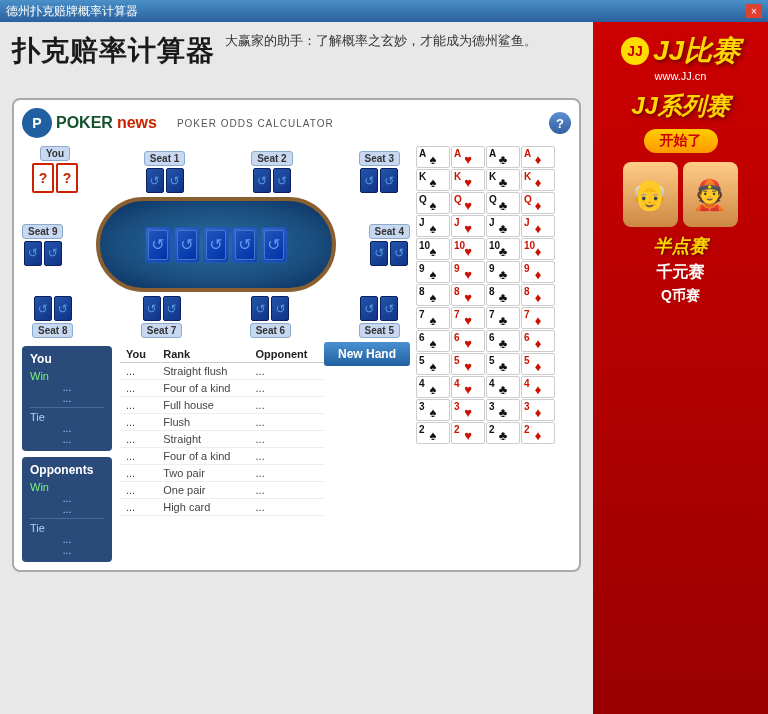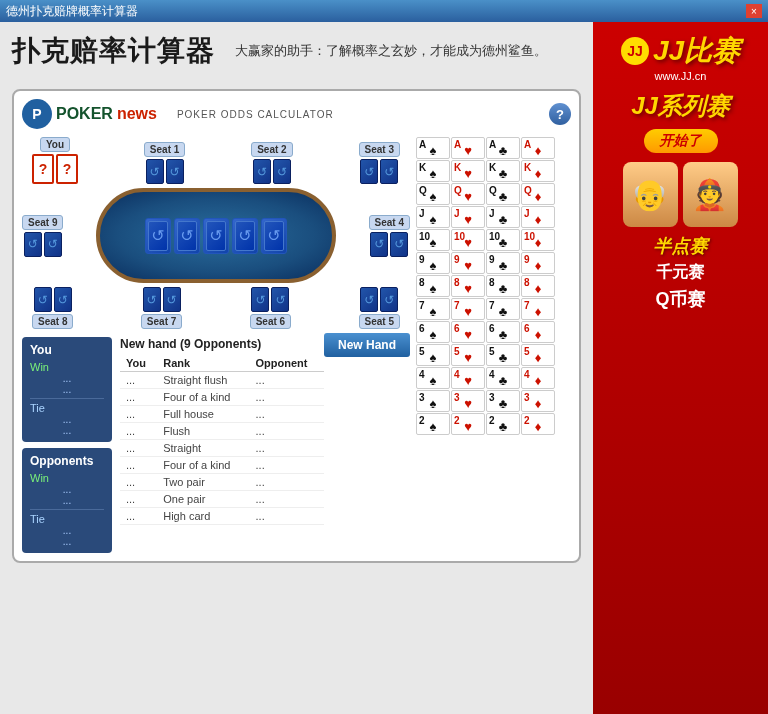--- a/index.html
+++ b/index.html
@@ -45,24 +45,23 @@
 
     
     .left-content {
       flex: 1;
       padding: 10px 12px;
       overflow: hidden;
     }
 
     
     .app-title-section {
-      margin-bottom: 19px;
-      display: flex;
-      align-items: center;
-      gap: 20px;
+      margin-bottom: 28px;
+      display: flex;
+      gap: 10px;
     }
     .app-title-main {
       font-size: 28px;
       font-weight: bold;
       color: #1a1a1a;
       letter-spacing: 1px;
     }
     .app-title-sub {
       font-size: 13px;
       color: #333;
@@ -390,21 +389,20 @@
     .jj-start-btn {
       background: linear-gradient(to bottom, #ffcc00, #ff9900);
       color: #cc0000;
       font-size: 14px;
       font-weight: bold;
       border: none;
       border-radius: 15px;
       padding: 3px 16px;
       cursor: pointer;
       margin: 4px 0;
-      font-style: italic;
     }
     .jj-chars {
       display: flex;
       justify-content: center;
       gap: 5px;
       margin: 5px 0;
     }
     .jj-char {
       width: 55px;
       height: 65px;
@@ -432,21 +430,21 @@
     .jj-badge3 {
       color: #ffd700;
       font-size: 20px;
       font-weight: 900;
       font-style: italic;
       text-shadow: 1px 1px 3px rgba(0,0,0,0.5);
       margin: 2px 0;
     }
     .jj-badge4 {
       color: white;
-      font-size: 18px;
+      font-size: 14px;
       font-weight: bold;
       margin: 2px 0;
     }
     .jj-signup-btn {
       background: linear-gradient(to bottom, #ffd700, #ff8800);
       color: #cc0000;
       font-size: 16px;
       font-weight: bold;
       border: none;
       border-radius: 20px;
@@ -628,21 +626,20 @@
                 <div class="stat-value">...</div>
                 <div class="stat-value">...</div>
                 <hr class="stat-divider">
                 <div class="stat-label-tie">Tie</div>
                 <div class="stat-value">...</div>
                 <div class="stat-value">...</div>
               </div>
             </div>
 
             <div class="results-table-area">
-              <div class="results-header">New hand (9 Opponents)</div>
               <table class="results-table">
                 <thead>
                   <tr>
                     <th>You</th>
                     <th>Rank</th>
                     <th>Opponent</th>
                   </tr>
                 </thead>
                 <tbody id="results-tbody">
                 <tr>

